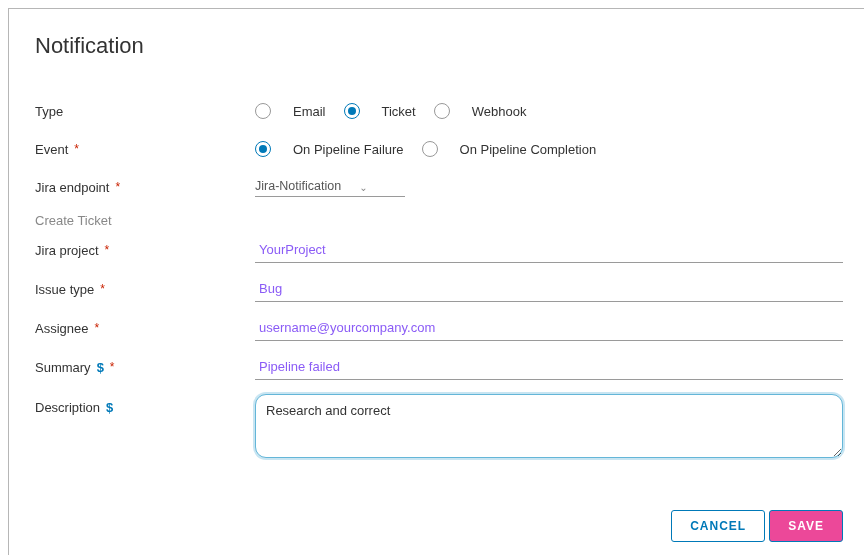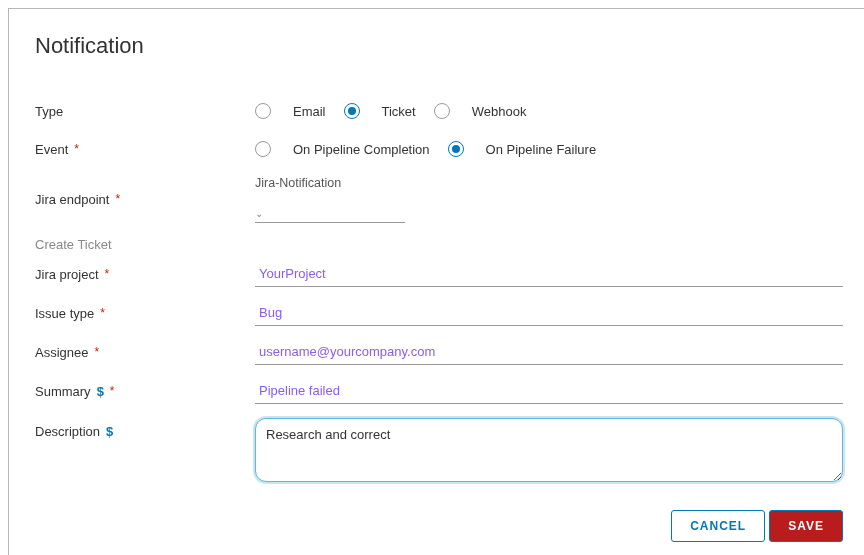--- a/index.html
+++ b/index.html
@@ -83,29 +83,28 @@
     border-bottom:1px solid #9a9a9a;
     background:transparent;
     font-size:13px;
     color:#8b5cf6;
     padding:4px 4px 5px 4px;
     width:100%;
     outline:none;
   }
   .select-wrap {
     display:inline-flex;
-    align-items:flex-start;
+    align-items:flex-end;
     border-bottom:1px solid #9a9a9a;
     padding-bottom:3px;
     min-width:150px;
     gap:18px;
     cursor:pointer;
     color:#565656;
     font-size:12.5px;
-    flex-direction:column;
   }
   .chevron {
     font-size:10px;
     color:#888;
   }
   .textarea-field {
     width:100%;
     height:64px;
     border:1px solid #64b6d8;
     outline:none;
@@ -130,21 +129,21 @@
     font-weight:600;
     text-transform:uppercase;
     padding:8px 18px;
     border-radius:3px;
     cursor:pointer;
     background:#fff;
     border:1px solid #0079b8;
     color:#0079b8;
   }
   .btn.primary {
-    background:#b91c1c;
+    background:#ec4899;
     border:1px solid #0079b8;
     color:#fff;
     text-align:right;
   }
 </style>
 </head>
 <body>
 
 <div class="container">
   <div class="page-title">Notification</div>
@@ -168,27 +167,27 @@
       </label>
     </div>
   </div>
 
   <div class="form-row">
     <div class="form-label">
       <span>Event</span>
       <span class="req">*</span>
     </div>
     <div class="form-field radio-group">
+      <label class="radio selected">
+        <span class="circle"></span>
+        <span>On Pipeline Failure</span>
+      </label>
       <label class="radio">
         <span class="circle"></span>
         <span>On Pipeline Completion</span>
-      </label>
-      <label class="radio selected">
-        <span class="circle"></span>
-        <span>On Pipeline Failure</span>
       </label>
     </div>
   </div>
 
   <div class="form-row">
     <div class="form-label">
       <span>Jira endpoint</span>
       <span class="req">*</span>
     </div>
     <div class="form-field">

